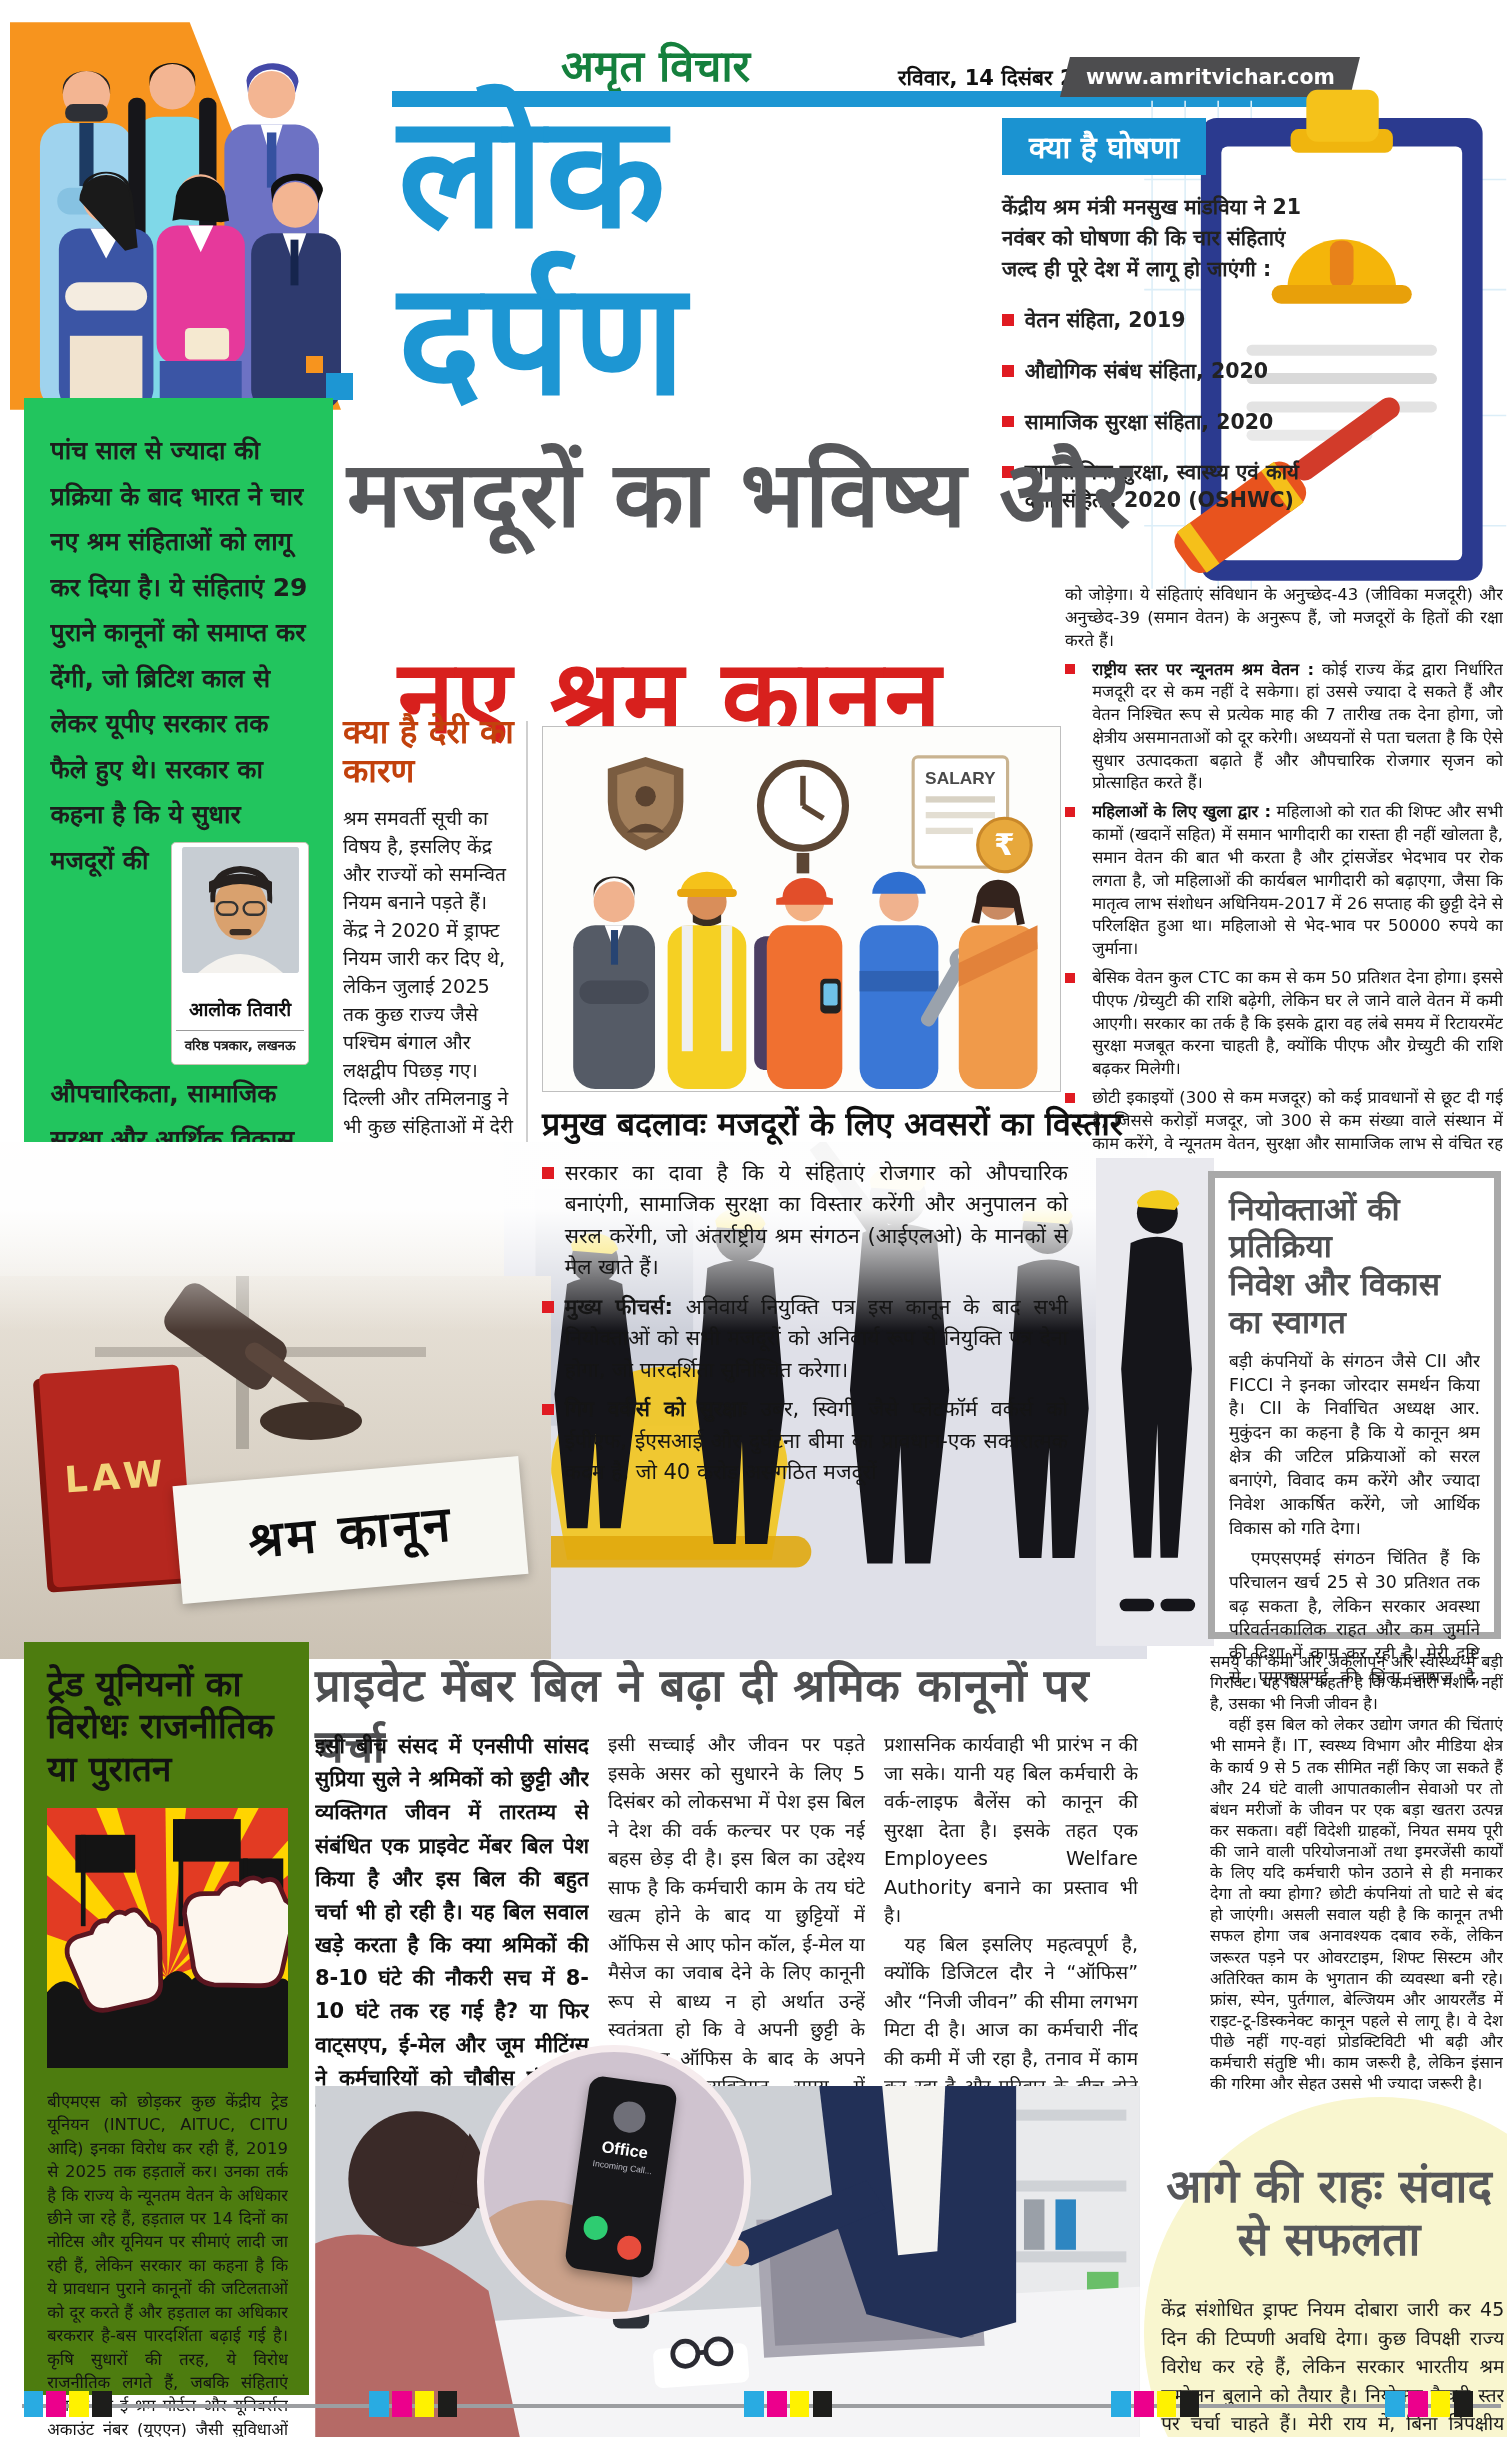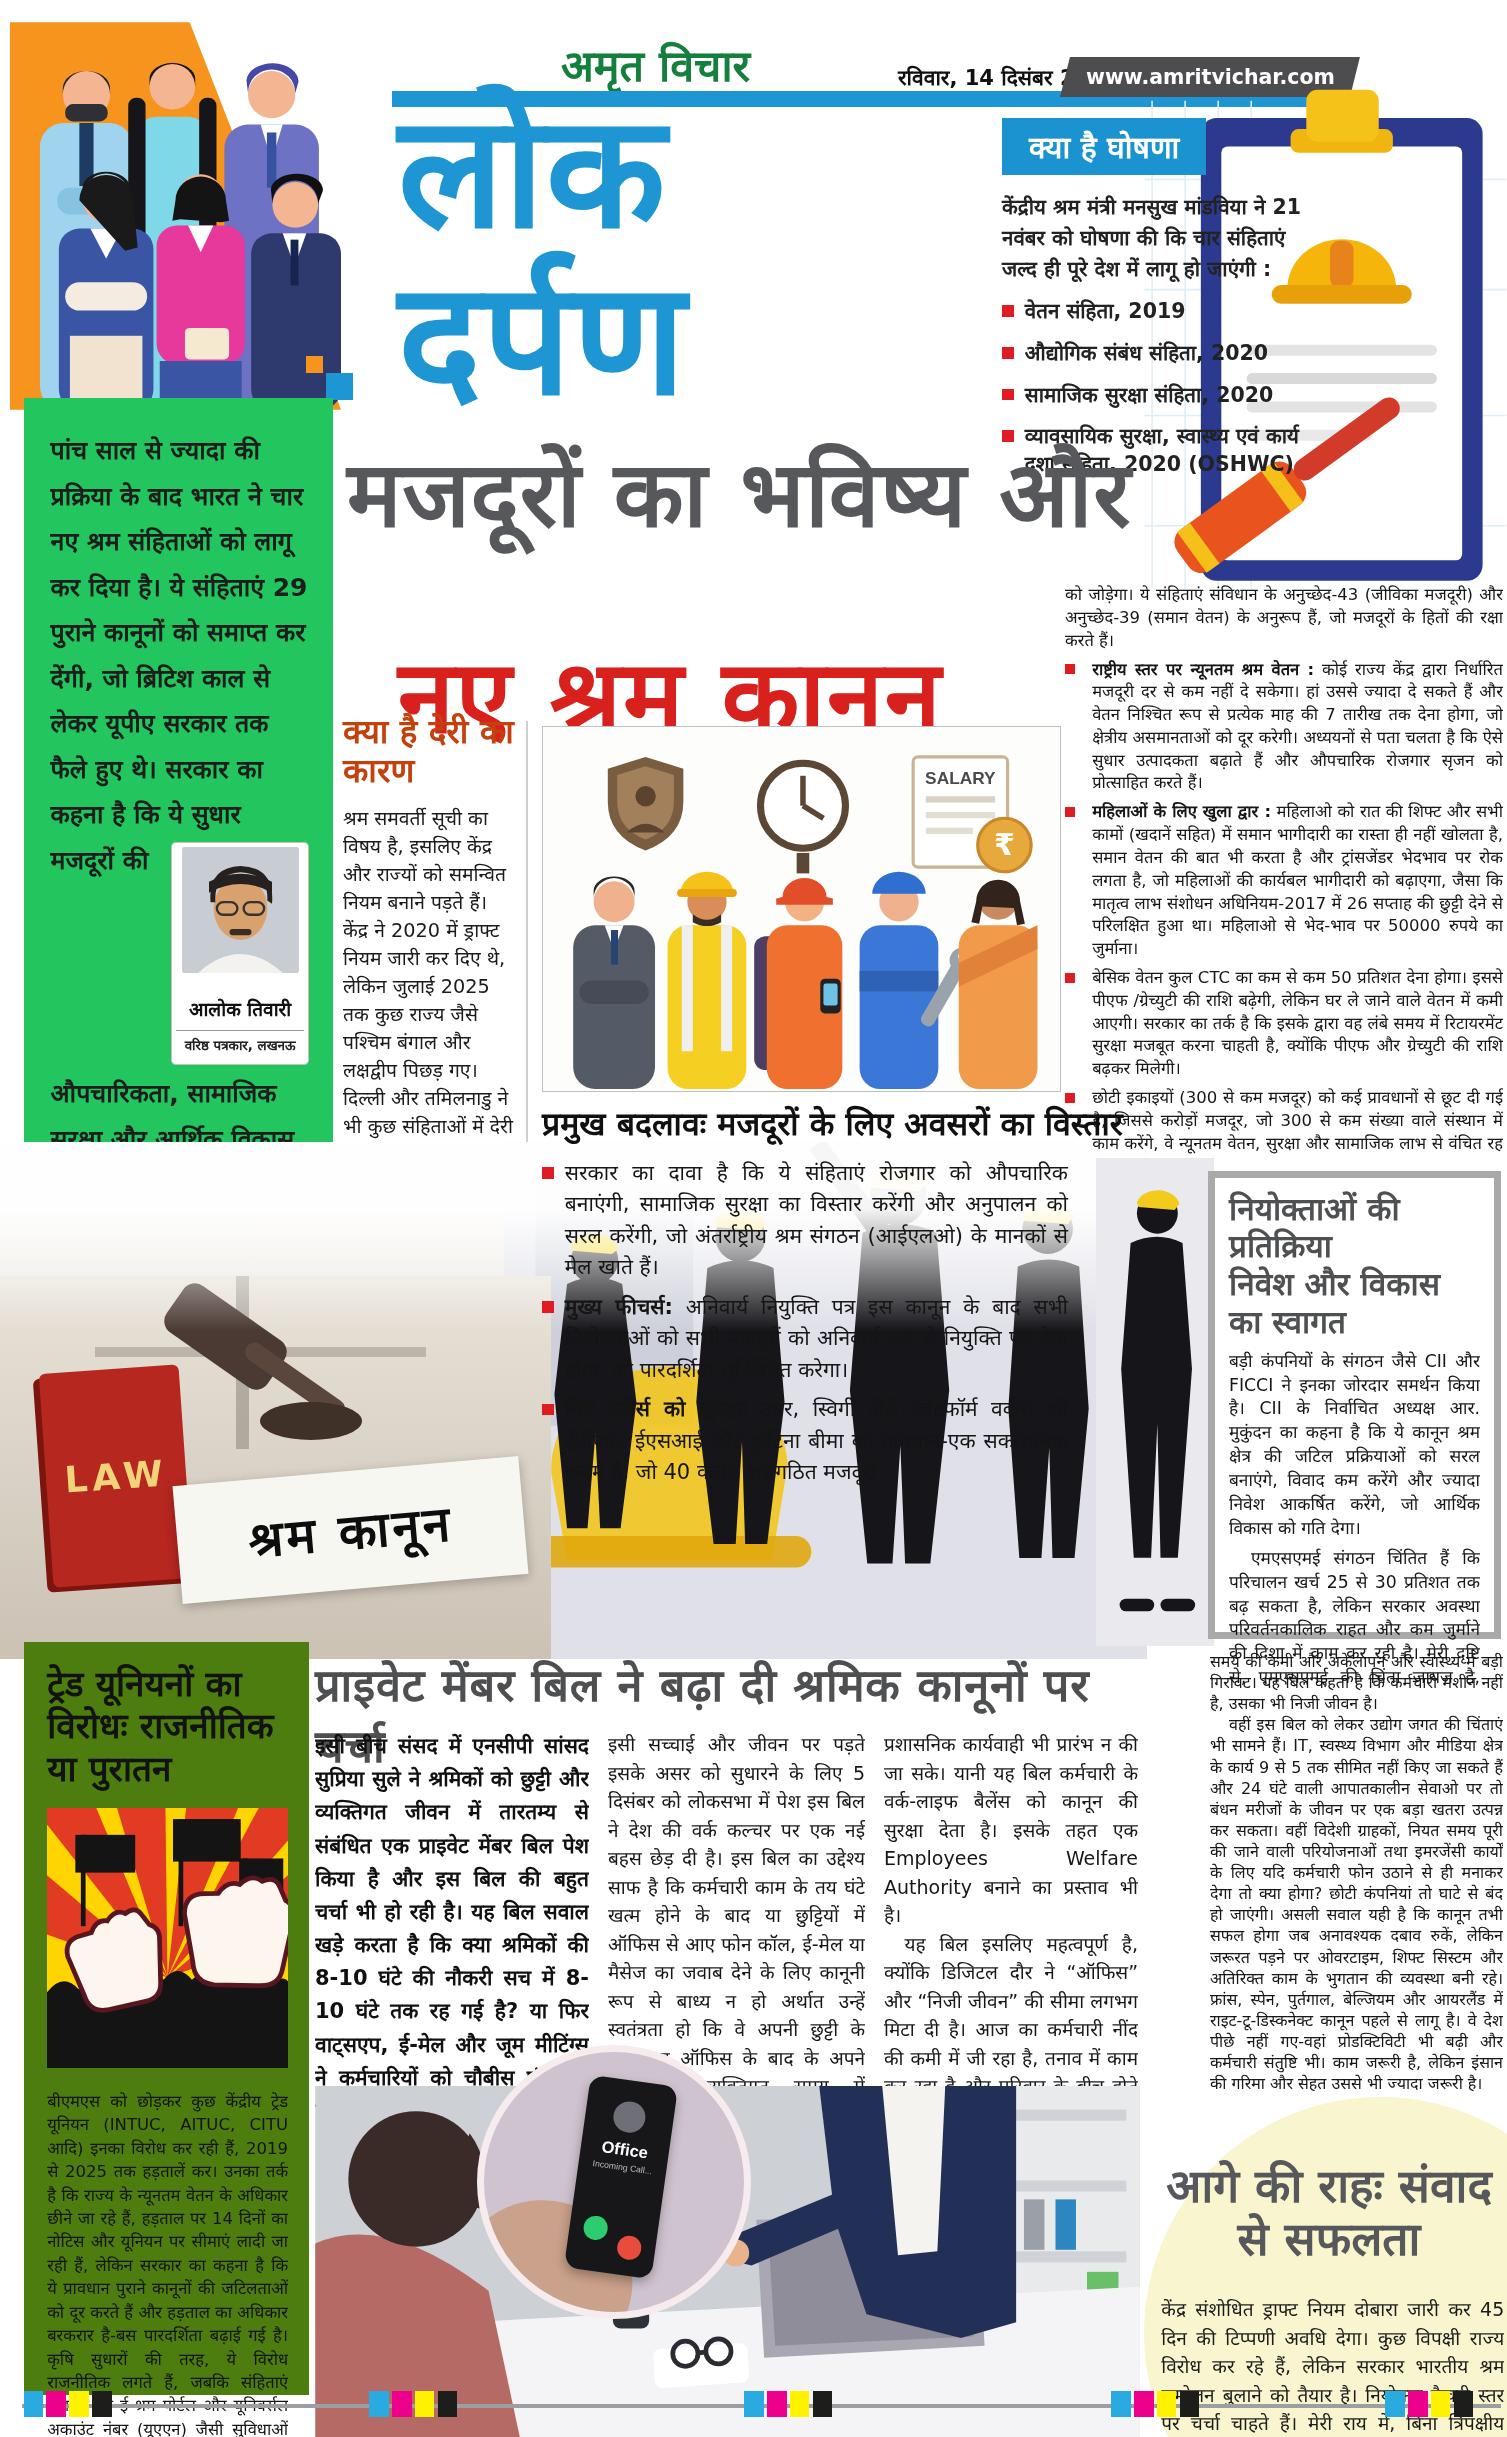--- a/index.html
+++ b/index.html
@@ -13,21 +13,21 @@
   .masthead{font-size:43px;font-weight:bold;color:#15803d;}
   .logo-big{font-size:156px;line-height:1.02;font-weight:bold;color:#1d96d3;letter-spacing:1.6px;}
   .datebar{font-size:21px;font-weight:bold;color:#111;}
   .webbox{background:#4d4d4f;color:#fff;font-size:20.5px;font-weight:bold;
           padding:7.9px 20.5px;transform:skewX(-14deg);}
   .webbox span{display:inline-block;transform:skewX(14deg);}
   
   .ann-head{background:#1b93d1;color:#fff;font-size:30px;font-weight:bold;
             padding:7.9px 27px;display:inline-block;}
   .ann-intro{font-size:20.5px;line-height:1.5;font-weight:600;color:#222;}
-  .ann-item{display:flex;gap:11px;font-size:20.5px;line-height:1.35;font-weight:600;margin-top:14px;color:#222;}
+  .ann-item{display:flex;gap:11px;font-size:20.5px;line-height:1.35;font-weight:600;margin-top:23px;color:#222;}
   .redsq{flex:0 0 auto;width:11.8px;height:11.8px;background:#e01b22;margin-top:7px;}
   
   .beige{background:#22c55e;}
   .lead-txt{font-size:25px;line-height:1.82;font-weight:600;color:#1d1d1d;}
   .author-card{float:right;width:128px;margin:4.7px 0 6.3px 12.6px;background:#fff;
                border:1.6px solid #c9c2b2;border-radius:4.7px;padding:3.9px;text-align:center;}
   .author-name{font-size:19px;font-weight:bold;color:#111;border-bottom:1.6px solid #999;padding:4.7px 0 3.2px;}
   .author-role{font-size:13.4px;font-weight:bold;color:#222;padding:3.2px 0 1.6px;}
   
   .head1{font-size:91px;font-weight:bold;color:#57585b;letter-spacing:0.8px;}

